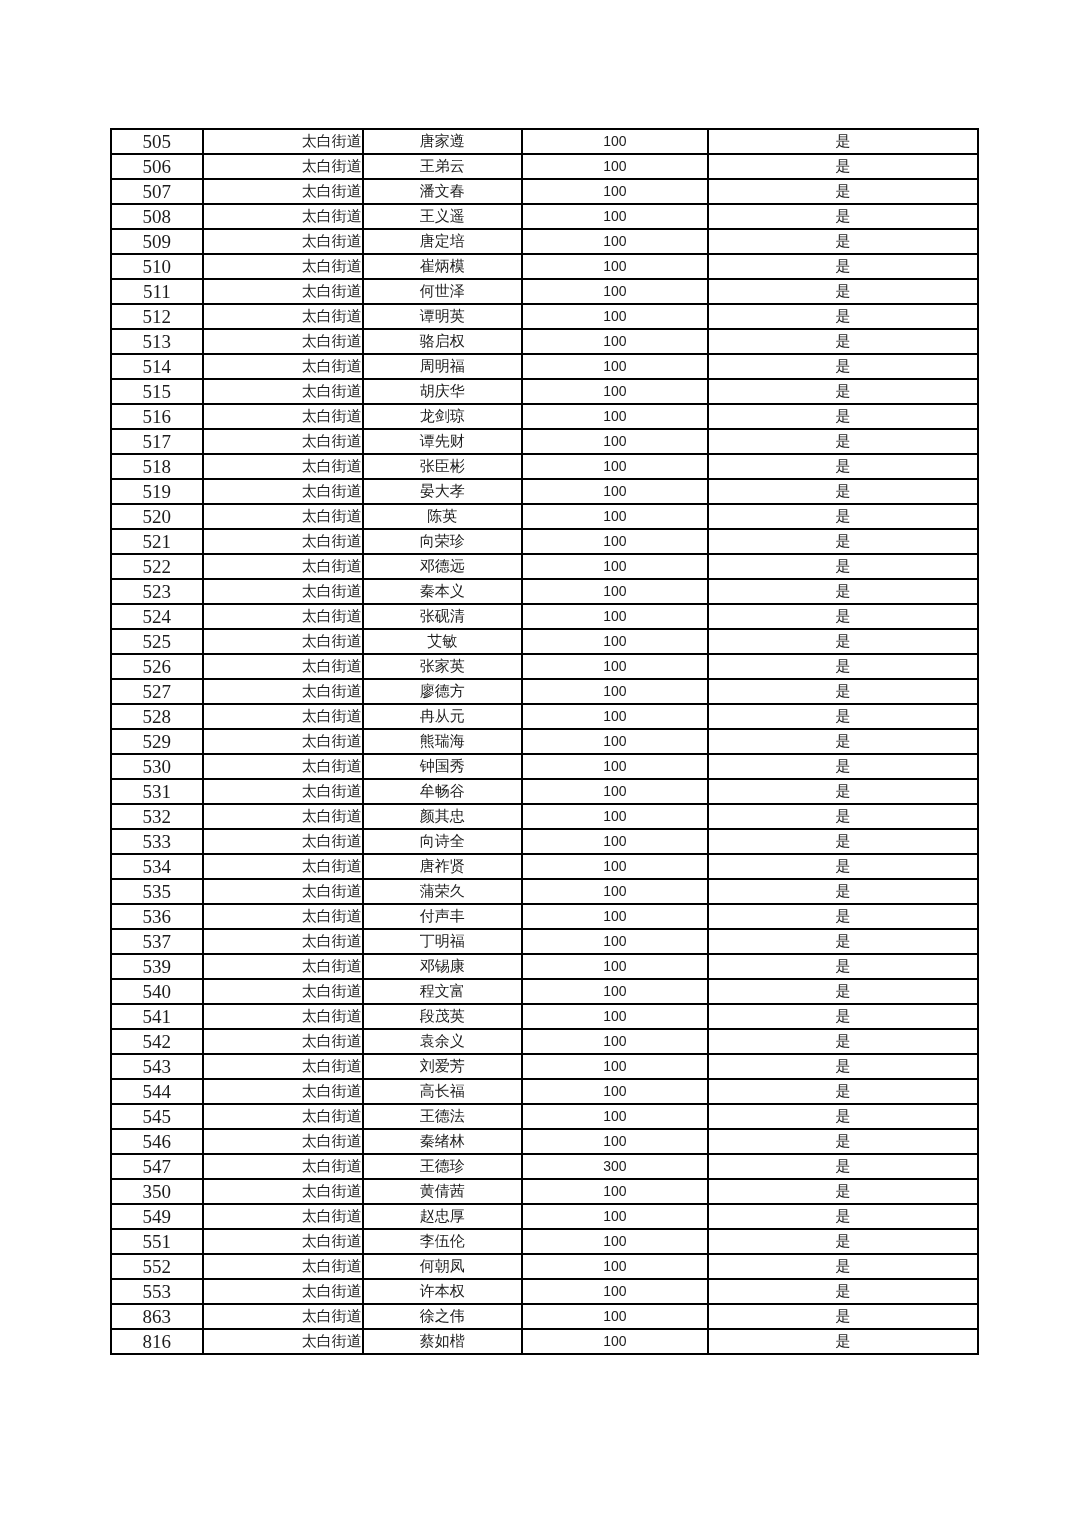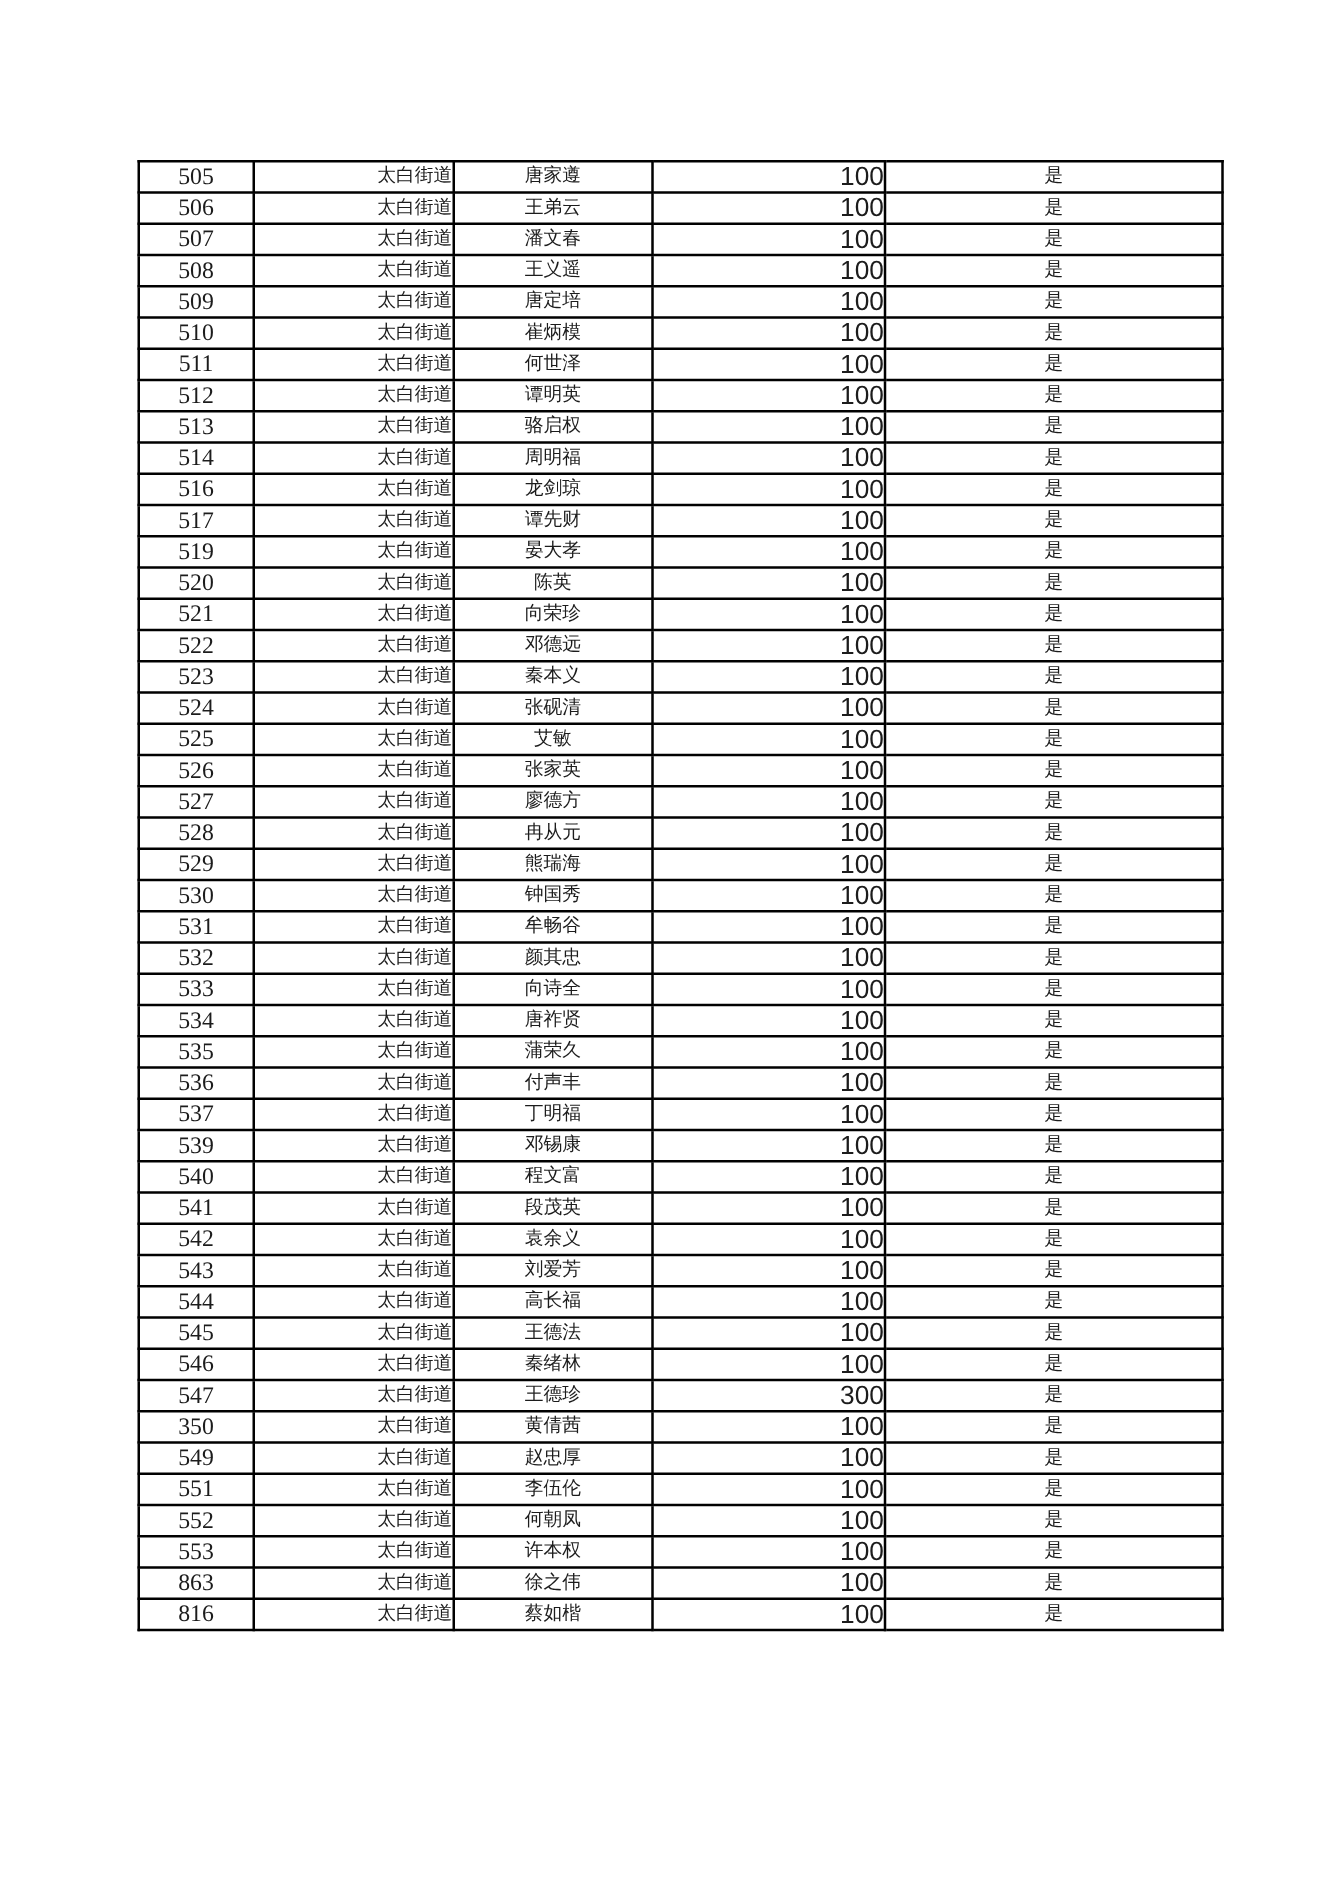--- a/index.html
+++ b/index.html
@@ -48,24 +48,24 @@
   }
   td.col-name {
     width: 156px;
     text-align: center;
     padding-left: 4px;
     font-family: "Liberation Serif", "DejaVu Serif", serif;
     font-size: 15px;
   }
   td.col-amount {
     width: 183px;
-    text-align: right;
+    text-align: center;
     padding-left: 3px;
     font-family: "Liberation Sans", "DejaVu Sans", sans-serif;
-    font-size: 21px;
+    font-size: 14px;
   }
   td.col-confirmed {
     width: 266px;
     text-align: center;
     font-family: "Liberation Serif", "DejaVu Serif", serif;
     font-size: 15px;
   }
 </style>
 </head>
 <body>
@@ -137,30 +137,44 @@
           <td class="col-confirmed">是</td>
         </tr>
         <tr>
           <td class="col-serial">514</td>
           <td class="col-street">太白街道</td>
           <td class="col-name">周明福</td>
           <td class="col-amount">100</td>
           <td class="col-confirmed">是</td>
         </tr>
         <tr>
+          <td class="col-serial">515</td>
+          <td class="col-street">太白街道</td>
+          <td class="col-name">胡庆华</td>
+          <td class="col-amount">100</td>
+          <td class="col-confirmed">是</td>
+        </tr>
+        <tr>
           <td class="col-serial">516</td>
           <td class="col-street">太白街道</td>
           <td class="col-name">龙剑琼</td>
           <td class="col-amount">100</td>
           <td class="col-confirmed">是</td>
         </tr>
         <tr>
           <td class="col-serial">517</td>
           <td class="col-street">太白街道</td>
           <td class="col-name">谭先财</td>
+          <td class="col-amount">100</td>
+          <td class="col-confirmed">是</td>
+        </tr>
+        <tr>
+          <td class="col-serial">518</td>
+          <td class="col-street">太白街道</td>
+          <td class="col-name">张臣彬</td>
           <td class="col-amount">100</td>
           <td class="col-confirmed">是</td>
         </tr>
         <tr>
           <td class="col-serial">519</td>
           <td class="col-street">太白街道</td>
           <td class="col-name">晏大孝</td>
           <td class="col-amount">100</td>
           <td class="col-confirmed">是</td>
         </tr>

